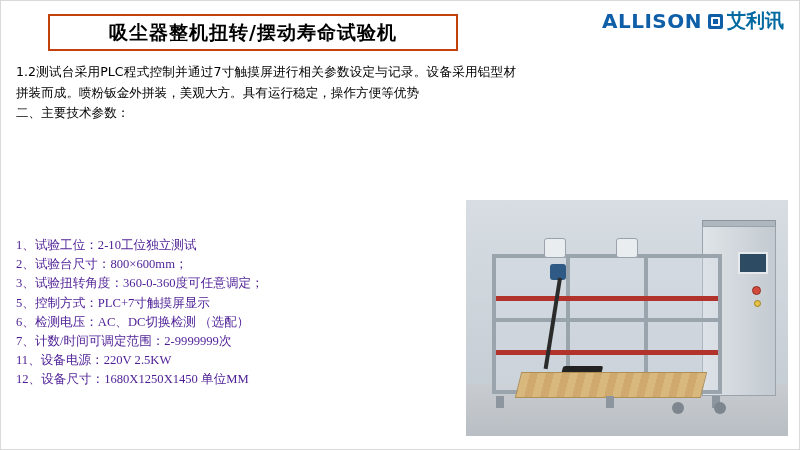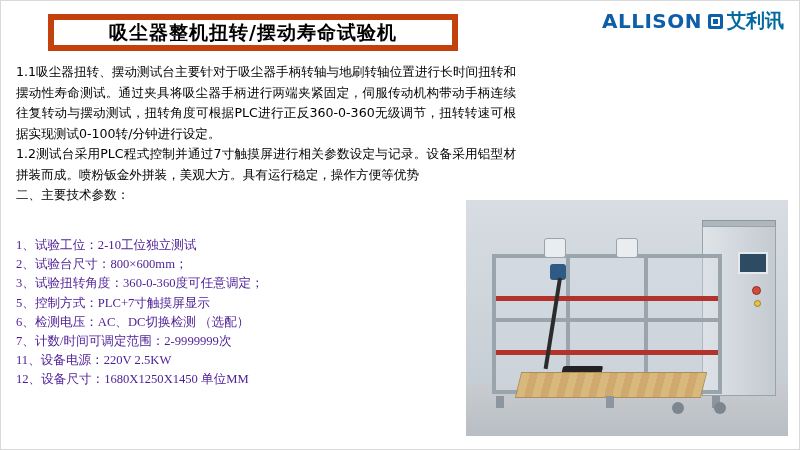--- a/index.html
+++ b/index.html
@@ -29,21 +29,21 @@
     pointer-events: none;
   }
 
   
   .title-box {
     position: absolute;
     left: 48px;
     top: 14px;
     width: 410px;
     height: 37px;
-    border: 6px solid #c2410c;
+    border: 2px solid #c2410c;
     box-sizing: border-box;
     display: flex;
     align-items: center;
     justify-content: center;
   }
   .title-text {
     font-family: "DejaVu Sans", "Liberation Sans", sans-serif;
     font-size: 19px;
     font-weight: bold;
     color: #000000;
@@ -346,21 +346,20 @@
     <span class="title-text">吸尘器整机扭转/摆动寿命试验机</span>
   </div>
 
   <div class="brand">
     <span class="brand-en">ALLISON</span>
     <span class="brand-mark"></span>
     <span class="brand-cn">艾利讯</span>
   </div>
 
   <div class="body-text">
-    <div class="para">1.1吸尘器扭转、摆动测试台主要针对于吸尘器手柄转轴与地刷转轴位置进行长时间扭转和摆动性寿命测试。通过夹具将吸尘器手柄进行两端夹紧固定，伺服传动机构带动手柄连续往复转动与摆动测试，扭转角度可根据PLC进行正反360-0-360无级调节，扭转转速可根据实现测试0-100转/分钟进行设定。</div>
     <div class="para">1.2测试台采用PLC程式控制并通过7寸触摸屏进行相关参数设定与记录。设备采用铝型材拼装而成。喷粉钣金外拼装，美观大方。具有运行稳定，操作方便等优势</div>
     <div class="sec-head">二、主要技术参数：</div>
   </div>
 
   <div class="spec-list">
     <div class="spec-item">1、试验工位：2-10工位独立测试</div>
     <div class="spec-item">2、试验台尺寸：800×600mm；</div>
     <div class="spec-item">3、试验扭转角度：360-0-360度可任意调定；</div>
     <div class="spec-item">5、控制方式：PLC+7寸触摸屏显示</div>
     <div class="spec-item">6、检测电压：AC、DC切换检测  （选配）</div>

